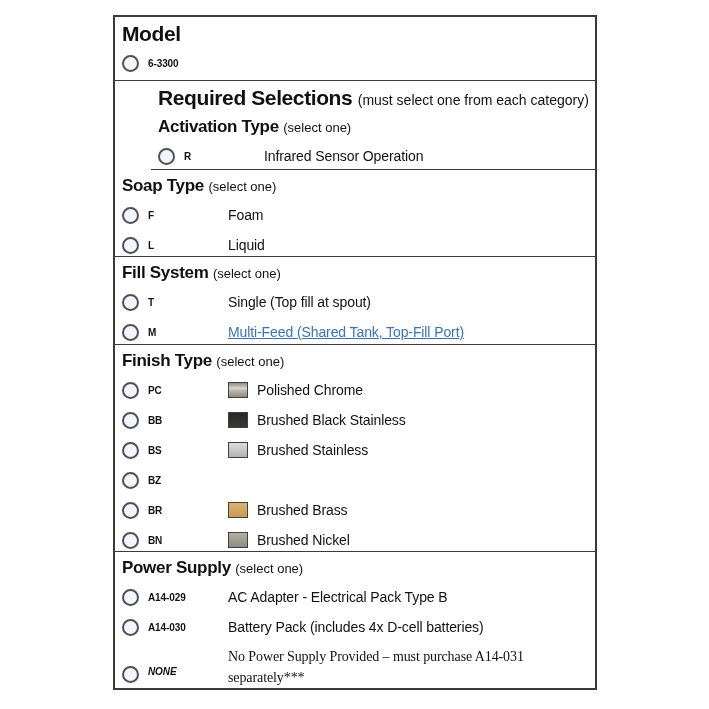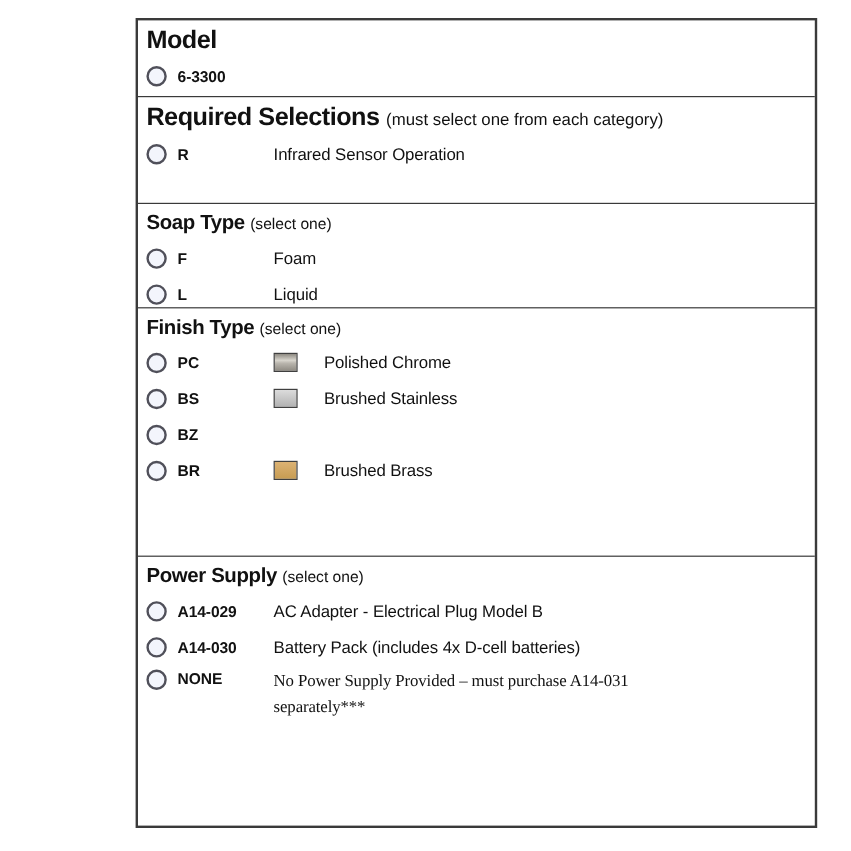--- a/index.html
+++ b/index.html
@@ -2,72 +2,73 @@
 <html style="--c-border: #3a3a3a; --c-link: #3a73b5; --c-radio_border: #50505a; --c-radio_fill: #f3f5fc; --c-swatch_border: #3f3f3f;"><head>
 <meta charset="utf-8">
 <style>
   html,body{margin:0;padding:0;}
   body{
     width:709px;height:709px;background:#ffffff;position:relative;
     font-family:"Liberation Sans", sans-serif;color:#111;
     -webkit-font-smoothing:antialiased;
   }
   .sheet{
-    position:absolute;left:113px;top:15px;width:568px;height:675px;
+    position:absolute;left:113px;top:15px;width:484px;height:675px;
     border:2px solid var(--c-border,#3a3a3a);box-sizing:border-box;
     display:flex;flex-direction:column;background:#fff;
   }
   .section{
     border-bottom:1.5px solid var(--c-border,#3a3a3a);
     box-sizing:border-box;padding:3px 8px 0 7px;overflow:hidden;
   }
   .section:last-child{border-bottom:none;flex:1;}
   .sec-model{height:64px;}
-  .sec-required{height:89px;}
+  .sec-required{height:89px;margin-left:36px;}
   .sec-soap{height:87px;}
   .sec-fill{height:88px;}
   .sec-finish{height:207px;}
   .h1{font-size:21px;font-weight:bold;letter-spacing:-0.4px;line-height:28px;white-space:nowrap;}
   .h1 .note{font-size:14px;font-weight:normal;letter-spacing:0;}
   .h2{font-size:17px;font-weight:bold;letter-spacing:-0.3px;line-height:26px;white-space:nowrap;}
   .h2 .note{font-size:13px;font-weight:normal;letter-spacing:0;}
   .row{height:30px;display:flex;align-items:center;}
   .radio{
     width:17px;height:17px;border-radius:50%;box-sizing:border-box;flex:none;
     border:2px solid var(--c-radio_border,#50505a);
     background:var(--c-radio_fill,#f3f5fc);
     cursor:pointer;
   }
-  .code{font-weight:bold;font-size:13px;margin-left:9px;width:80px;flex:none;letter-spacing:-0.1px;}
+  .code{font-weight:bold;font-size:10px;margin-left:9px;width:80px;flex:none;letter-spacing:-0.1px;}
   .desc{font-size:14px;letter-spacing:-0.1px;}
   a.desc{color:var(--c-link,#3a73b5);text-decoration:underline;cursor:pointer;}
   .swatch{
     width:20px;height:16px;box-sizing:border-box;flex:none;margin-right:9px;
     border:1px solid var(--c-swatch_border,#3f3f3f);
   }
-  .desc-wrap{display:flex;align-items:center;gap:13px;}
+  .desc-wrap{display:flex;align-items:center;}
   .row-2l{height:50px;align-items:flex-start;padding-top:4px;box-sizing:border-box;}
-  .row-2l .radio,.row-2l .code{margin-top:0;}
+  .row-2l .radio,.row-2l .code{margin-top:20px;font-style:italic;}
   .row-2l .desc{line-height:21px;font-family:Liberation Serif, serif;}
 </style>
 </head>
 <body>
 
 <div class="sheet">
 
   <div class="section sec-model">
     <div class="h1">Model</div>
     <div class="row">
       <span class="radio"></span>
       <span class="code">6-3300</span>
     </div>
   </div>
 
   <div class="section sec-required">
     <div class="h1"><span>Required Selections</span> <span class="note">(must select one from each category)</span></div>
+    <div class="h2"><span>Activation Type</span> <span class="note">(select one)</span></div>
     <div class="row">
       <span class="radio"></span>
       <span class="code">R</span>
       <span class="desc">Infrared Sensor Operation</span>
     </div>
   </div>
 
   <div class="section sec-soap">
     <div class="h2"><span>Soap Type</span> <span class="note">(select one)</span></div>
     <div class="row">
@@ -75,33 +76,54 @@
       <span class="code">F</span>
       <span class="desc">Foam</span>
     </div>
     <div class="row">
       <span class="radio"></span>
       <span class="code">L</span>
       <span class="desc">Liquid</span>
     </div>
   </div>
 
+  <div class="section sec-fill">
+    <div class="h2"><span>Fill System</span> <span class="note">(select one)</span></div>
+    <div class="row">
+      <span class="radio"></span>
+      <span class="code">T</span>
+      <span class="desc">Single (Top fill at spout)</span>
+    </div>
+    <div class="row">
+      <span class="radio"></span>
+      <span class="code">M</span>
+      <a class="desc">Multi-Feed (Shared Tank, Top-Fill Port)</a>
+    </div>
+  </div>
 
   <div class="section sec-finish">
     <div class="h2"><span>Finish Type</span> <span class="note">(select one)</span></div>
 
     <div class="row">
       <span class="radio"></span>
       <span class="code">PC</span>
       <span class="desc-wrap">
         <span class="swatch" style="background:linear-gradient(180deg,#8f8b83 0%,#d8d5cd 38%,#b9b5ad 55%,#8f8b83 100%)"></span>
         <span class="desc">Polished Chrome</span>
       </span>
     </div>
 
+    <div class="row">
+      <span class="radio"></span>
+      <span class="code">BB</span>
+      <span class="desc-wrap">
+        <span class="swatch" style="background:linear-gradient(180deg,#2a2927,#3a3936)"></span>
+        <span class="desc">Brushed Black Stainless</span>
+      </span>
+    </div>
 
     <div class="row">
       <span class="radio"></span>
       <span class="code">BS</span>
       <span class="desc-wrap">
         <span class="swatch" style="background:linear-gradient(180deg,#dcdcdc,#b2b2b2)"></span>
         <span class="desc">Brushed Stainless</span>
       </span>
     </div>
 
@@ -112,28 +134,36 @@
 
     <div class="row">
       <span class="radio"></span>
       <span class="code">BR</span>
       <span class="desc-wrap">
         <span class="swatch" style="background:linear-gradient(180deg,#dcb273,#c79c52)"></span>
         <span class="desc">Brushed Brass</span>
       </span>
     </div>
 
+    <div class="row">
+      <span class="radio"></span>
+      <span class="code">BN</span>
+      <span class="desc-wrap">
+        <span class="swatch" style="background:linear-gradient(180deg,#b2b0a4,#8e8c80)"></span>
+        <span class="desc">Brushed Nickel</span>
+      </span>
+    </div>
   </div>
 
   <div class="section sec-power">
     <div class="h2"><span>Power Supply</span> <span class="note">(select one)</span></div>
     <div class="row">
       <span class="radio"></span>
       <span class="code">A14-029</span>
-      <span class="desc">AC Adapter - Electrical Plug Model B</span>
+      <span class="desc">AC Adapter - Electrical Pack Type B</span>
     </div>
     <div class="row">
       <span class="radio"></span>
       <span class="code">A14-030</span>
       <span class="desc">Battery Pack (includes 4x D-cell batteries)</span>
     </div>
     <div class="row row-2l">
       <span class="radio"></span>
       <span class="code">NONE</span>
       <span class="desc"><span>No Power Supply Provided – must purchase A14-031</span><br><span>separately***</span></span>

